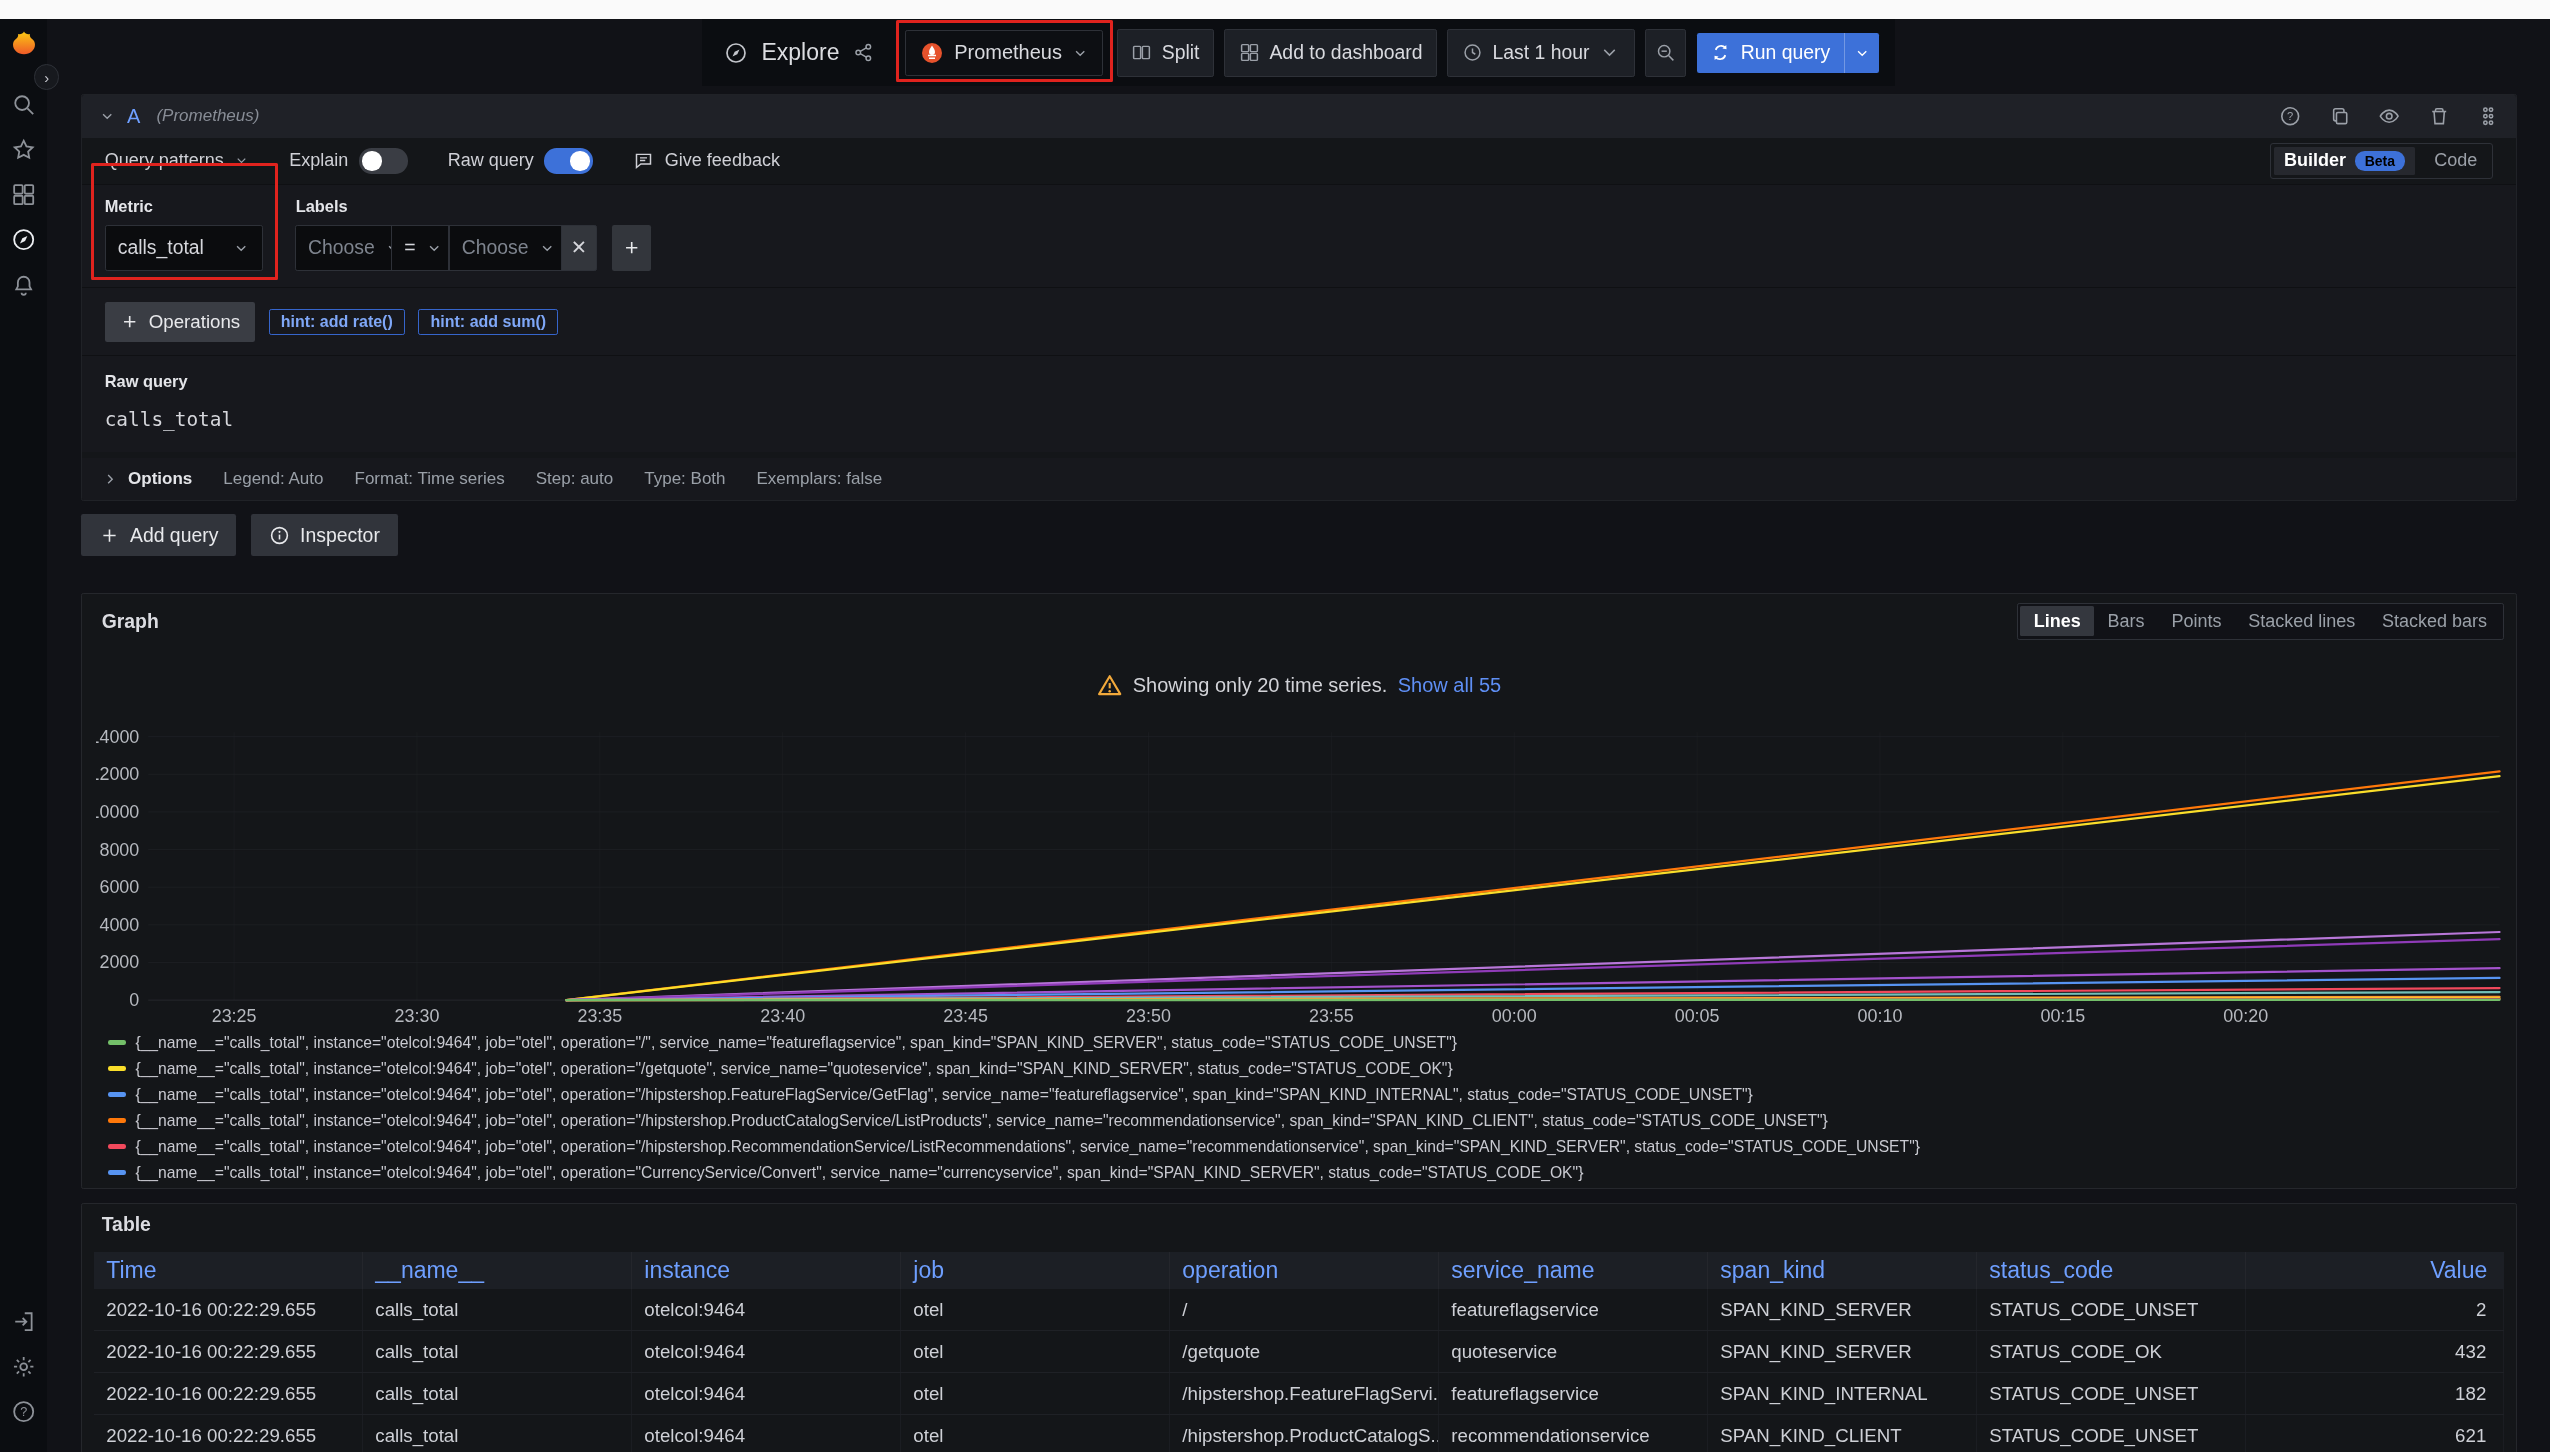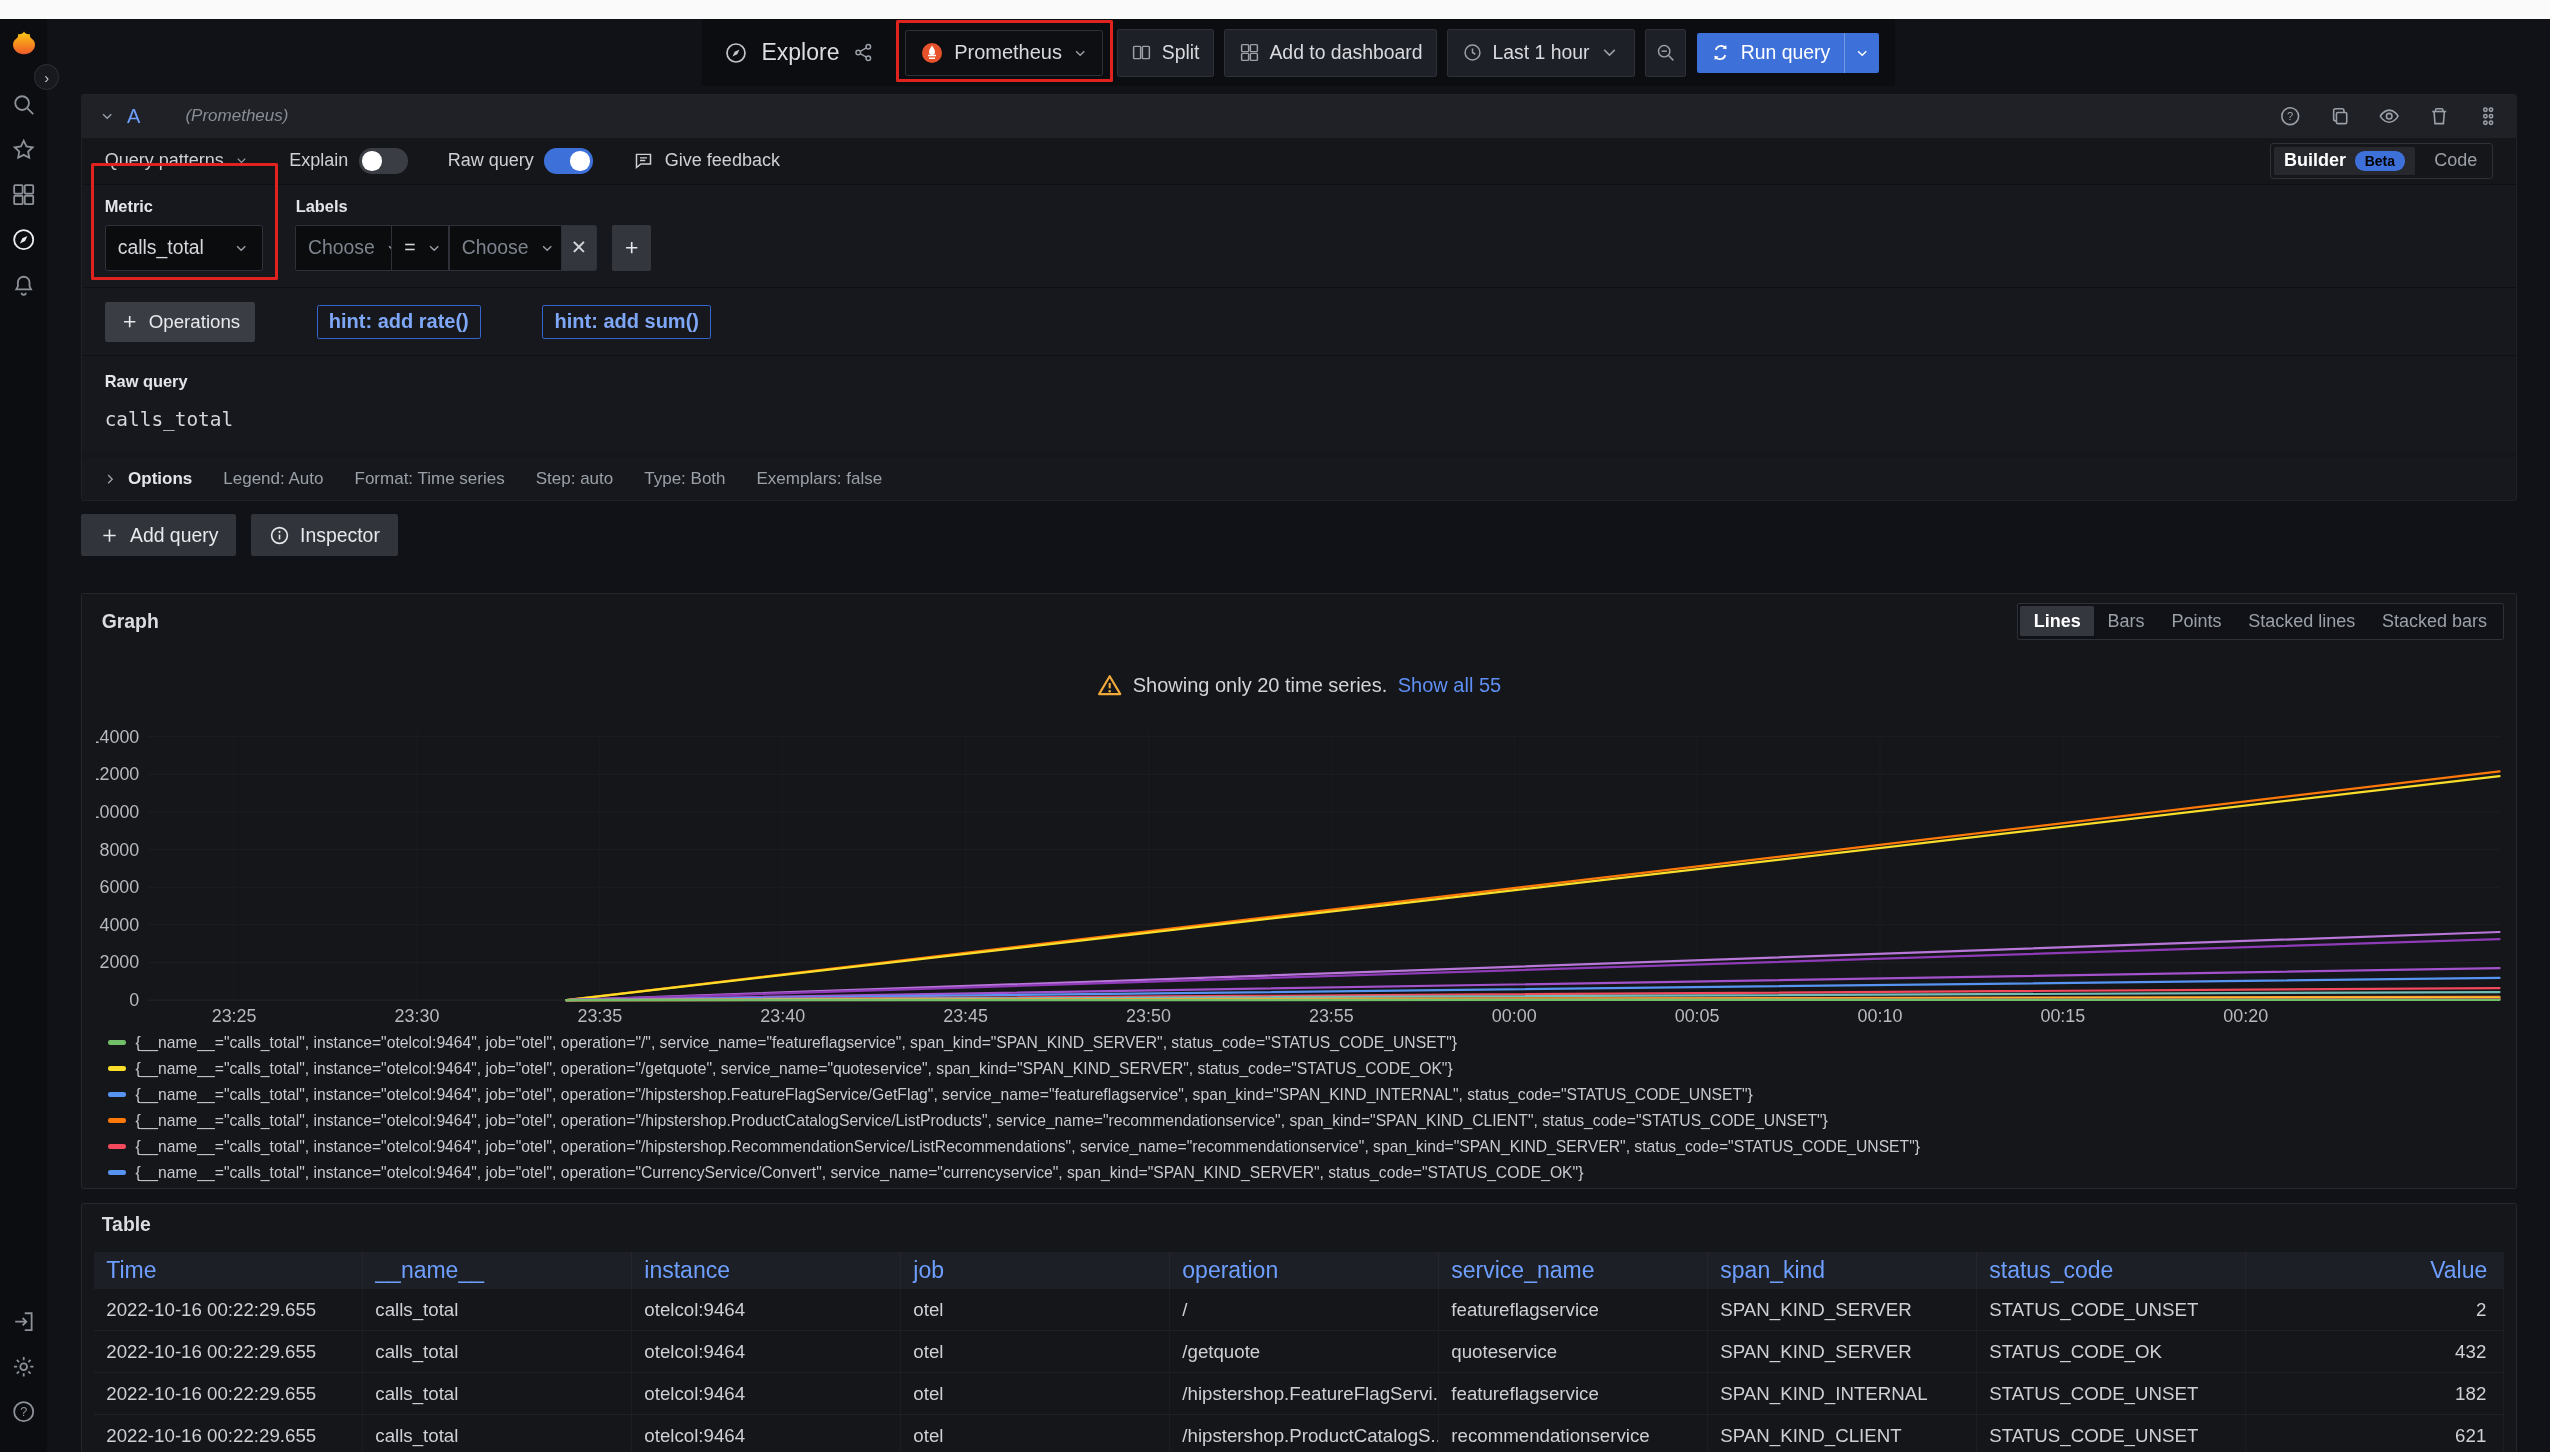--- a/index.html
+++ b/index.html
@@ -43,21 +43,21 @@
   .run-caret { display:flex; align-items:center; padding:0 9px; border-left:0.7px solid rgba(255,255,255,.28); }
   .run-query svg { stroke:#fff; }
 
   
   .content { flex:1; overflow:hidden; padding:7.5px 23px 0 24px; background:#111217; }
 
   .query-card { border:0.7px solid #202227; background:#141619; border-radius:2.2px; overflow:visible; }
   .qrow-header { height:43px; background:#1f2127; display:flex; align-items:center; gap:12px; padding:0 16.4px;
     border-radius:2.2px 2.2px 0 0; }
   .refid { color:#6e9fff; font-size:20px; font-weight:500; }
-  .ds-hint { font-style:italic; color:#888d96; font-size:17px; margin-left:33px; }
+  .ds-hint { font-style:italic; color:#888d96; font-size:17px; margin-left:4px; }
   .spacer { flex:1; }
   .hdr-icons { display:flex; align-items:center; gap:27px; }
   .hdr-icons svg { width:22.4px; height:22.4px; stroke:#9ba0a8; fill:none; stroke-width:1.7; }
 
   .qrow-toolbar { height:46px; display:flex; align-items:center; gap:40px; padding:0 22.4px; }
   .tb-item { display:flex; align-items:center; gap:10.5px; font-size:18px; color:#cfd0d6; }
   .toggle { width:49px; height:25.4px; border-radius:12.7px; background:#3a3d44; position:relative; }
   .toggle .knob { position:absolute; top:3px; left:3.7px; width:19.4px; height:19.4px; border-radius:50%; background:#fff; }
   .toggle.on { background:#3d71d9; }
   .toggle.on .knob { left:auto; right:3.7px; }
@@ -85,22 +85,22 @@
   .x-btn { width:36px; height:46px; background:#33363c; border:0.7px solid #2e3138; margin-left:-0.7px;
     border-radius:0 2.2px 2.2px 0; display:flex; align-items:center; justify-content:center;
     color:#d6d7dc; font-size:19.4px; }
   .plus-btn { width:39px; height:46px; background:#33363c; border-radius:2.2px; margin-left:15px;
     display:flex; align-items:center; justify-content:center; }
   .plus-btn svg, .op-btn svg { width:19.4px; height:19.4px; stroke:#e8e9ec; fill:none; stroke-width:2; }
 
   .sec-ops { display:flex; align-items:center; gap:13.4px; padding:13.4px 22.4px; }
   .op-btn { height:40px; background:#3a3d44; border-radius:2.2px; padding:0 15px; font-size:18.7px;
     font-weight:500; color:#e8e9ec; display:flex; gap:9.7px; align-items:center; }
-  .hint-btn { height:34px; border:0.7px solid #3665cc; border-radius:2.2px; color:#7fa7f7; font-size:20px;
-    font-weight:700; padding:0 11.2px; background:transparent; display:flex; align-items:center;margin-left:48px; }
+  .hint-btn { height:26px; border:0.7px solid #3665cc; border-radius:2.2px; color:#7fa7f7; font-size:16px;
+    font-weight:700; padding:0 11.2px; background:transparent; display:flex; align-items:center; }
 
   .sec-raw { padding:16.4px 22.4px 21px; }
   .rq-label { font-size:16.4px; font-weight:700; color:#e4e5e9; }
   .rq-value { margin-top:16.4px; font-family:"DejaVu Sans Mono", monospace; font-size:19.4px; color:#d6d7dc; }
 
   .options-strip { margin-top:6px; height:42px; background:#17181d; display:flex; align-items:center;
     gap:31px; padding:0 19.4px; font-size:17px; color:#9aa0a8; border-radius:0 0 2.2px 2.2px; }
   .opt-head { display:flex; align-items:center; gap:10px; color:#e4e5e9; font-weight:700; }
   .opt-head svg { width:16.4px; height:16.4px; stroke:#9ba0a8; fill:none; stroke-width:2; }
 

